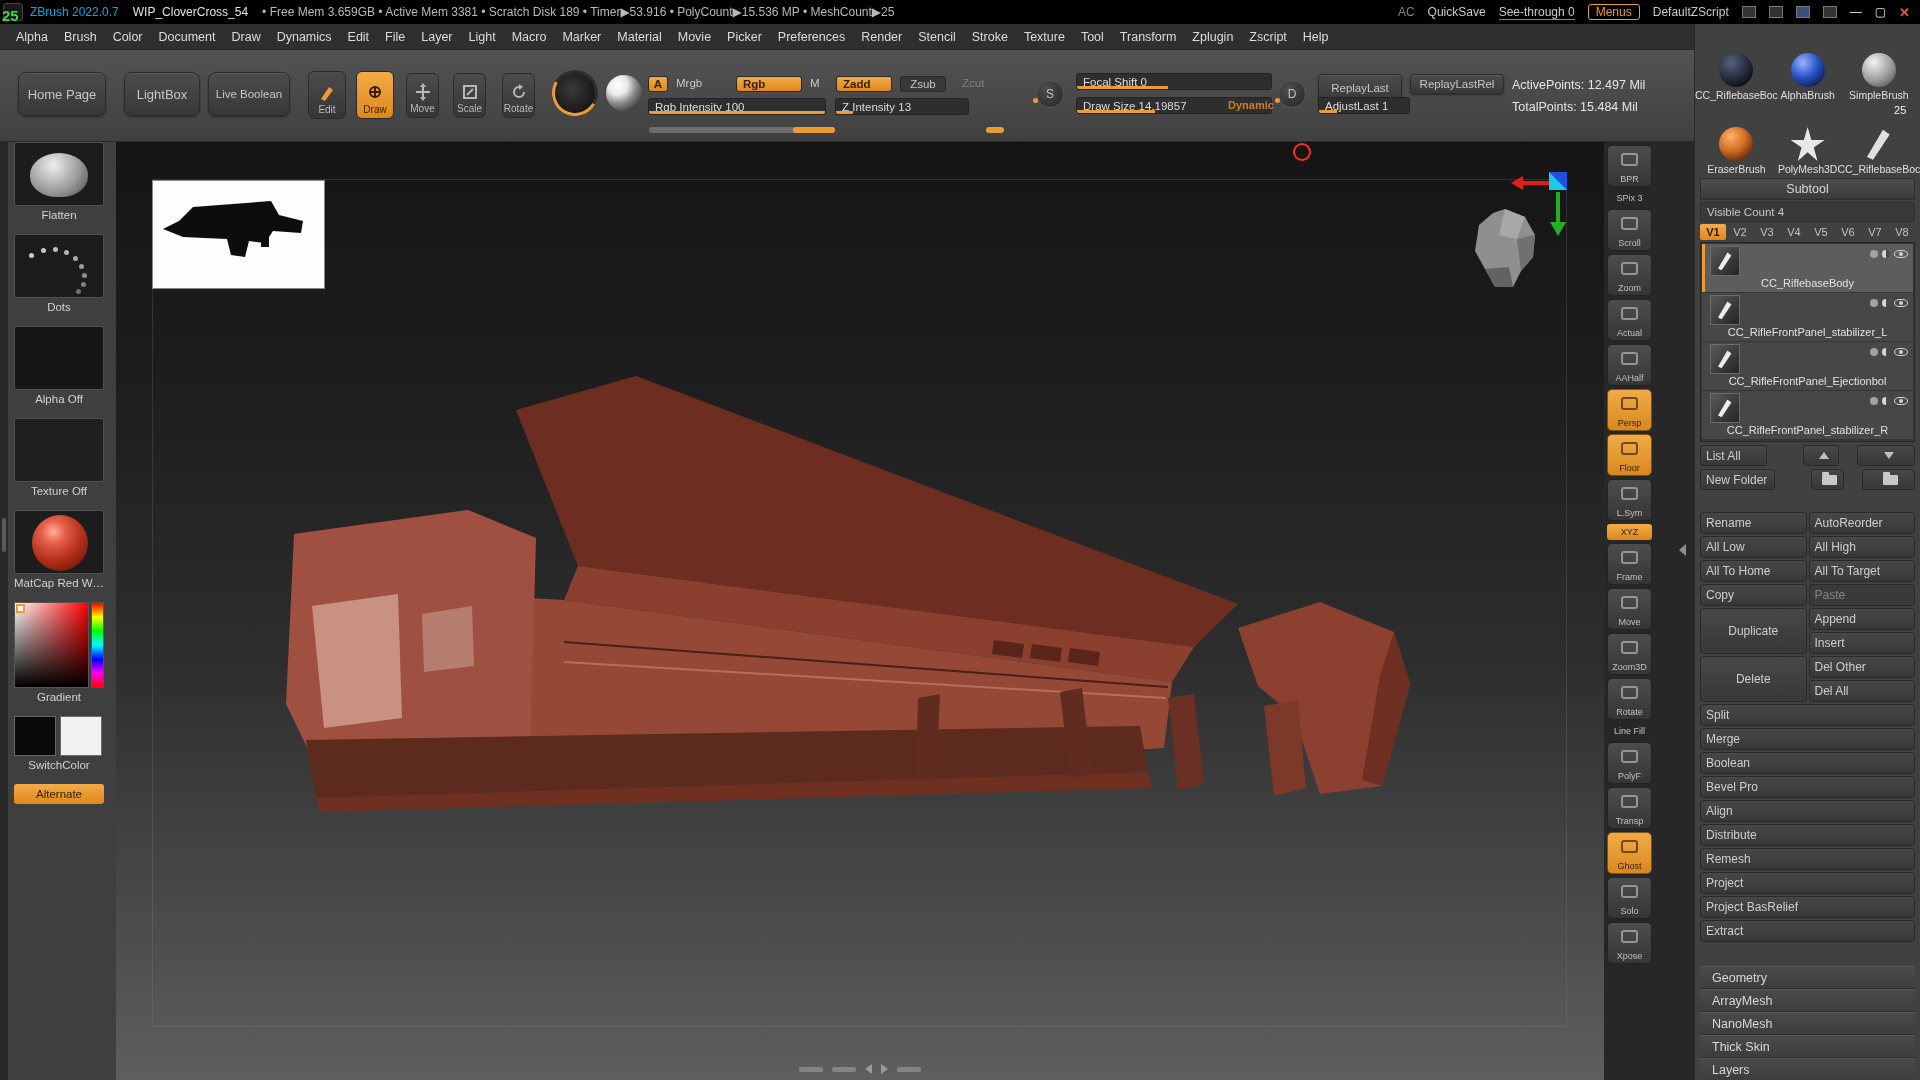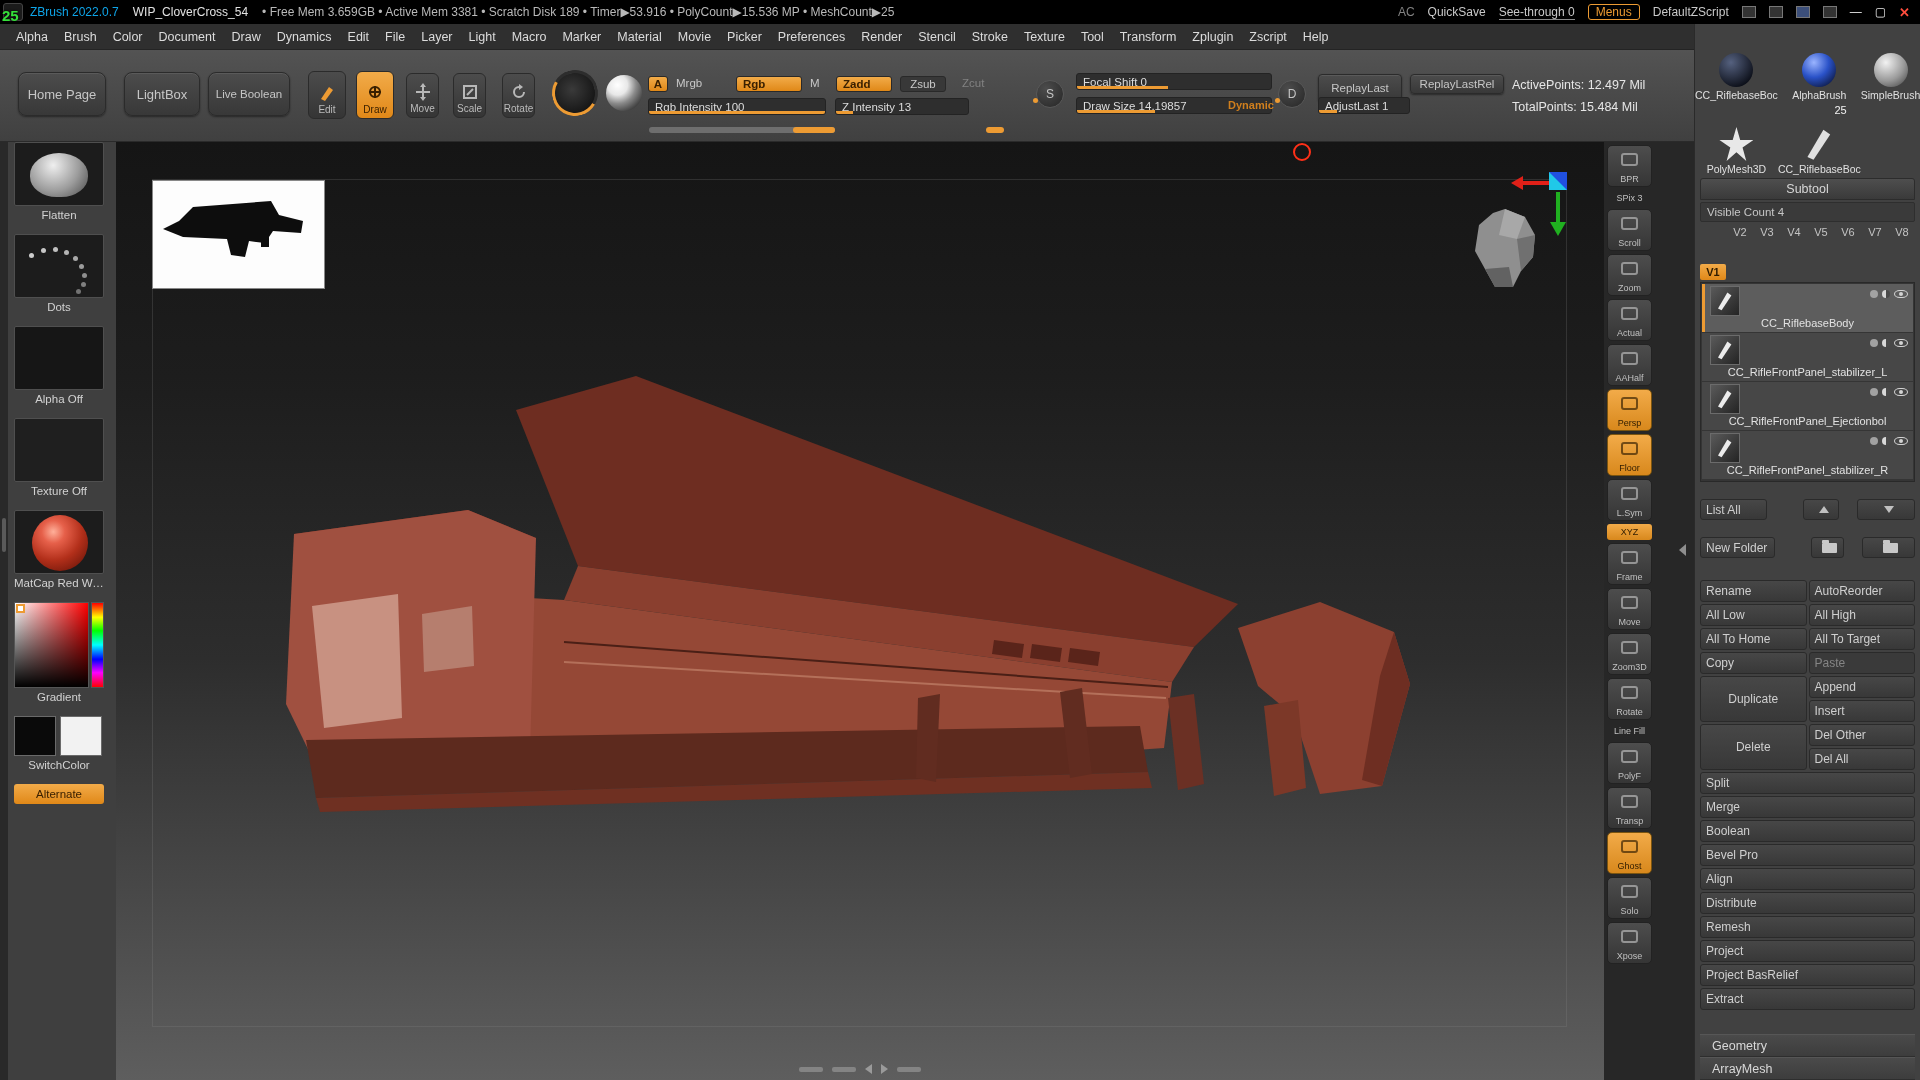--- a/index.html
+++ b/index.html
@@ -152,21 +152,21 @@
   .ricon[data-small] { height:16px; background:none; border:none; justify-content:center; padding:0; }
   .ricon[data-small][data-on] { background:linear-gradient(#f2ab49,#d8881c); border-radius:3px; }
   .rglyph { width:17px; height:13px; border:2px solid currentColor; opacity:.65; border-radius:3px; }
   .rlabel { font-size:9px; line-height:10px; white-space:nowrap; }
   .splitter { position:absolute; right:8px; top:402px; width:0; height:0;
     border-top:6px solid transparent; border-bottom:6px solid transparent; border-right:7px solid #8e8e8e; }
 
   
   .rpanel { position:absolute; left:1694px; top:24px; width:226px; bottom:0; background:#414141;
     border-left:1px solid #2a2a2a; }
-  .brush-grid { display:grid; grid-template-columns:1fr 1fr 1fr 1fr; padding-top:3px; height:152px; }
+  .brush-grid { display:grid; grid-template-columns:1fr 1fr 1fr; padding-top:3px; height:152px; }
   .bcell { position:relative; display:flex; flex-direction:column; align-items:center; justify-content:flex-end;
     padding-bottom:1px; }
   .bname { font-size:10.5px; color:#e0e0e0; max-width:106px; white-space:nowrap; overflow:hidden;
     text-overflow:ellipsis; }
   .bicon { width:34px; height:34px; border-radius:50%; margin-bottom:2px; }
   .sphere-dark { background:radial-gradient(circle at 35% 28%, #55617f, #0a0d16 80%); }
   .sphere-blue { background:radial-gradient(circle at 35% 28%, #9ab4ff, #2a52c8 45%, #060b22 95%); }
   .sphere-gray { background:radial-gradient(circle at 35% 28%, #f2f2f2, #9a9a9a 55%, #3a3a3a 100%); }
   .sphere-rust { background:radial-gradient(circle at 35% 28%, #ffb36a, #d06a22 45%, #2e1202 95%); }
   .star-icon { border-radius:0; background:#e8e8e8;
@@ -175,39 +175,39 @@
   .bbadge { position:absolute; top:2px; right:14px; font-size:11px; color:#f2f2f2; }
 
   .subtool-panel { margin-top:2px; padding:0 5px; }
   .st-header { height:22px; background:linear-gradient(#4e4e4e,#3a3a3a); border:1px solid #2c2c2c;
     border-radius:3px 3px 0 0; color:#d8d8d8; font-size:12.5px; display:flex; align-items:center;
     justify-content:center; }
   .st-vc { height:20px; margin-top:2px; background:#3a3a3a; border:1px solid #2e2e2e; border-radius:2px;
     color:#c6c6c6; font-size:11.5px; display:flex; align-items:center; padding-left:6px; }
   .st-tabs { display:flex; gap:1px; margin-top:2px; }
   .st-tab { flex:1; text-align:center; font-size:11px; color:#c4c4c4; padding:2px 0; border-radius:2px; }
-  .st-tab[data-on] { background:linear-gradient(#f2ab49,#e08818); color:#2f1c00; font-weight:bold;margin-top:40px; }
+  .st-tab[data-on] { background:linear-gradient(#f2ab49,#e08818); color:#2f1c00; font-weight:bold; }
   .st-list { margin-top:2px; background:#353535; border:1px solid #292929; padding:1px; }
   .st-row { position:relative; height:48px; background:#474747; margin-bottom:1px; }
   .st-row[data-selected] { background:#5d5d5d; box-shadow:inset 3px 0 0 #ED9B33; }
   .st-thumb { position:absolute; left:8px; top:2px; width:30px; height:30px;
     background:linear-gradient(135deg,#5a5a5a,#242424); border:1px solid #6b6b6b; display:flex;
     align-items:center; justify-content:center; }
   .pen-glyph { width:20px; height:20px; background:#ececec; clip-path:polygon(15% 88%,62% 8%,82% 22%,33% 96%); }
   .st-mini { position:absolute; top:4px; right:5px; display:flex; align-items:center; gap:4px; }
   .mini-ico { width:8px; height:8px; border-radius:50%; background:#a2a2a2; }
   .mini-ico.half { background:linear-gradient(90deg,#d8d8d8 50%,#4a4a4a 50%); }
   .eye { width:14px; height:12px; position:relative; }
   .eye::before { content:""; position:absolute; left:0; right:0; top:2px; bottom:2px;
     border:1px solid #d4d4d4; border-radius:50% / 60%; }
   .eye::after { content:""; position:absolute; left:5px; top:4px; width:4px; height:4px;
     background:#d4d4d4; border-radius:50%; }
   .st-label { position:absolute; left:2px; right:2px; bottom:3px; text-align:center; font-size:11px;
     color:#e2e2e2; white-space:nowrap; overflow:hidden; text-overflow:ellipsis; }
-  .st-row2 { display:flex; gap:18px; margin-top:17px; }
+  .st-row2 { display:flex; gap:18px; margin-top:3px; }
   .st-btn { background:linear-gradient(#474747,#383838); border:1px solid #2a2a2a; border-radius:3px;
     color:#cfcfcf; font-size:12px; display:flex; align-items:center; padding-left:5px; height:21px; }
   .spacer { flex:1; }
   .arrow-up { width:0; height:0; border-left:5px solid transparent; border-right:5px solid transparent;
     border-bottom:7px solid #c0c0c0; margin:auto; }
   .arrow-down { width:0; height:0; border-left:5px solid transparent; border-right:5px solid transparent;
     border-top:7px solid #c0c0c0; margin:auto; }
   .folder-glyph { width:15px; height:10px; background:#c8c8c8; border-radius:1px; position:relative; margin:auto; }
   .folder-glyph::before { content:""; position:absolute; left:0; top:-3px; width:7px; height:3px;
     background:#c8c8c8; border-radius:1px 1px 0 0; }

